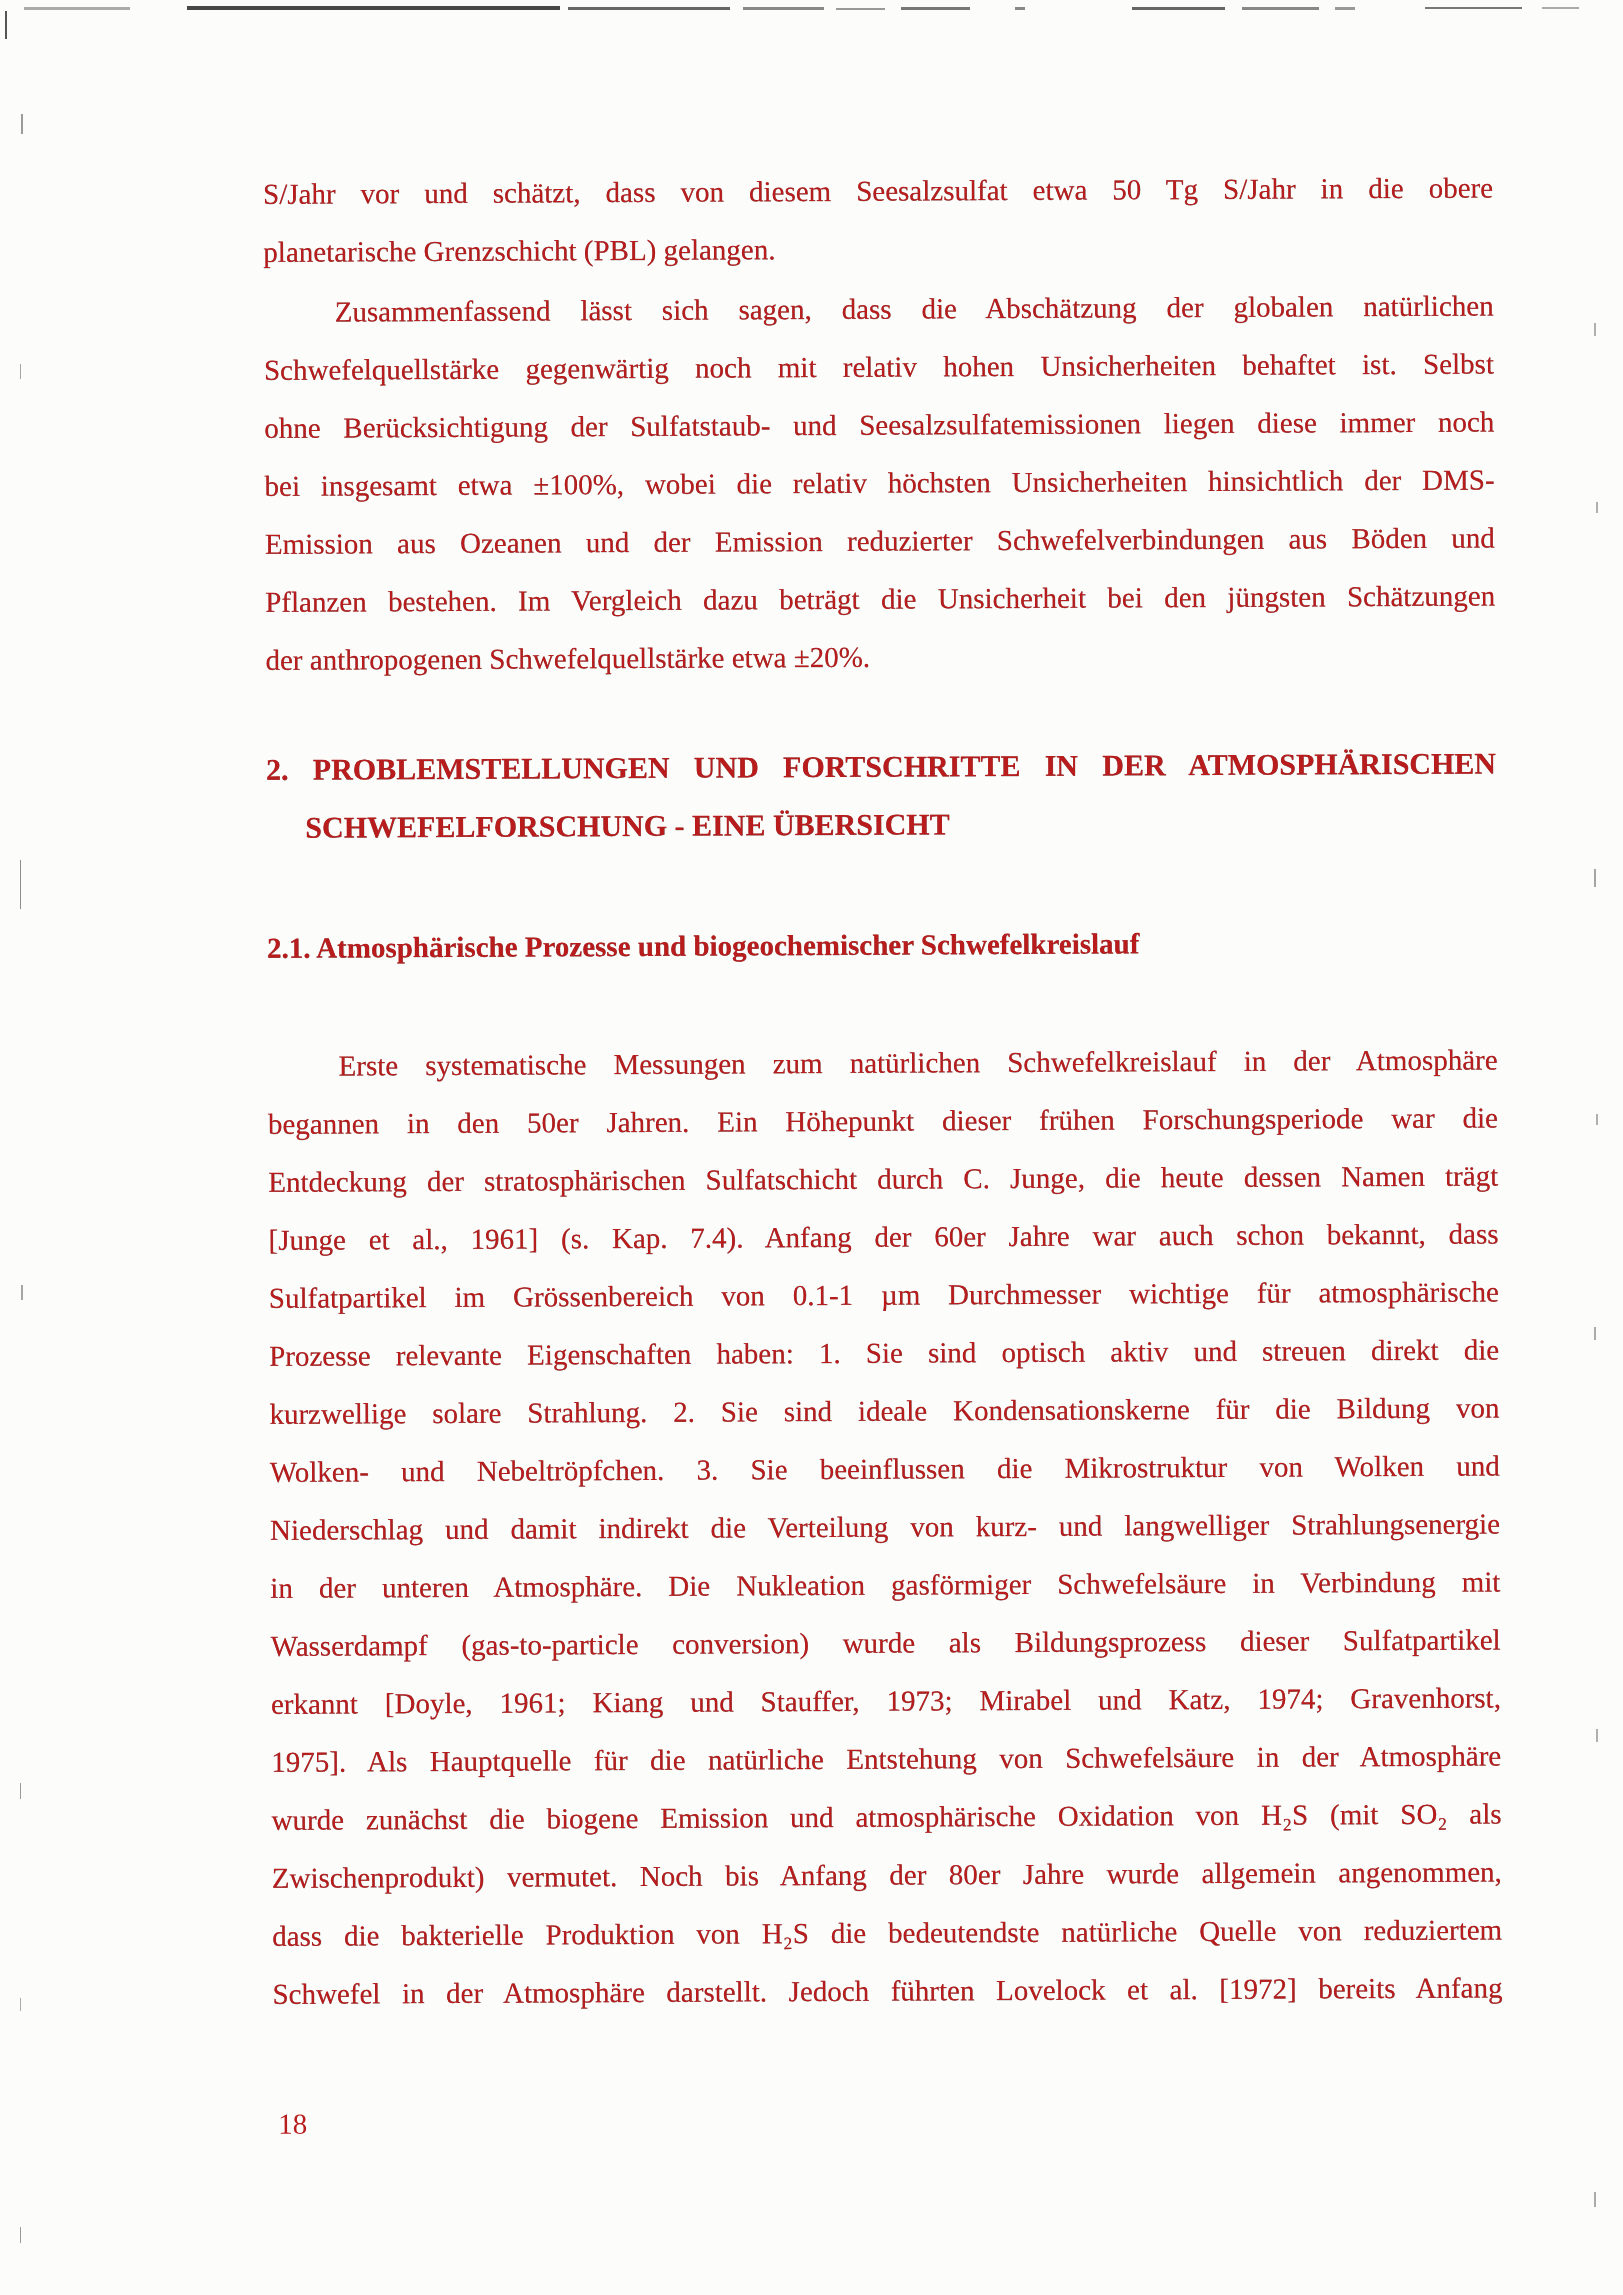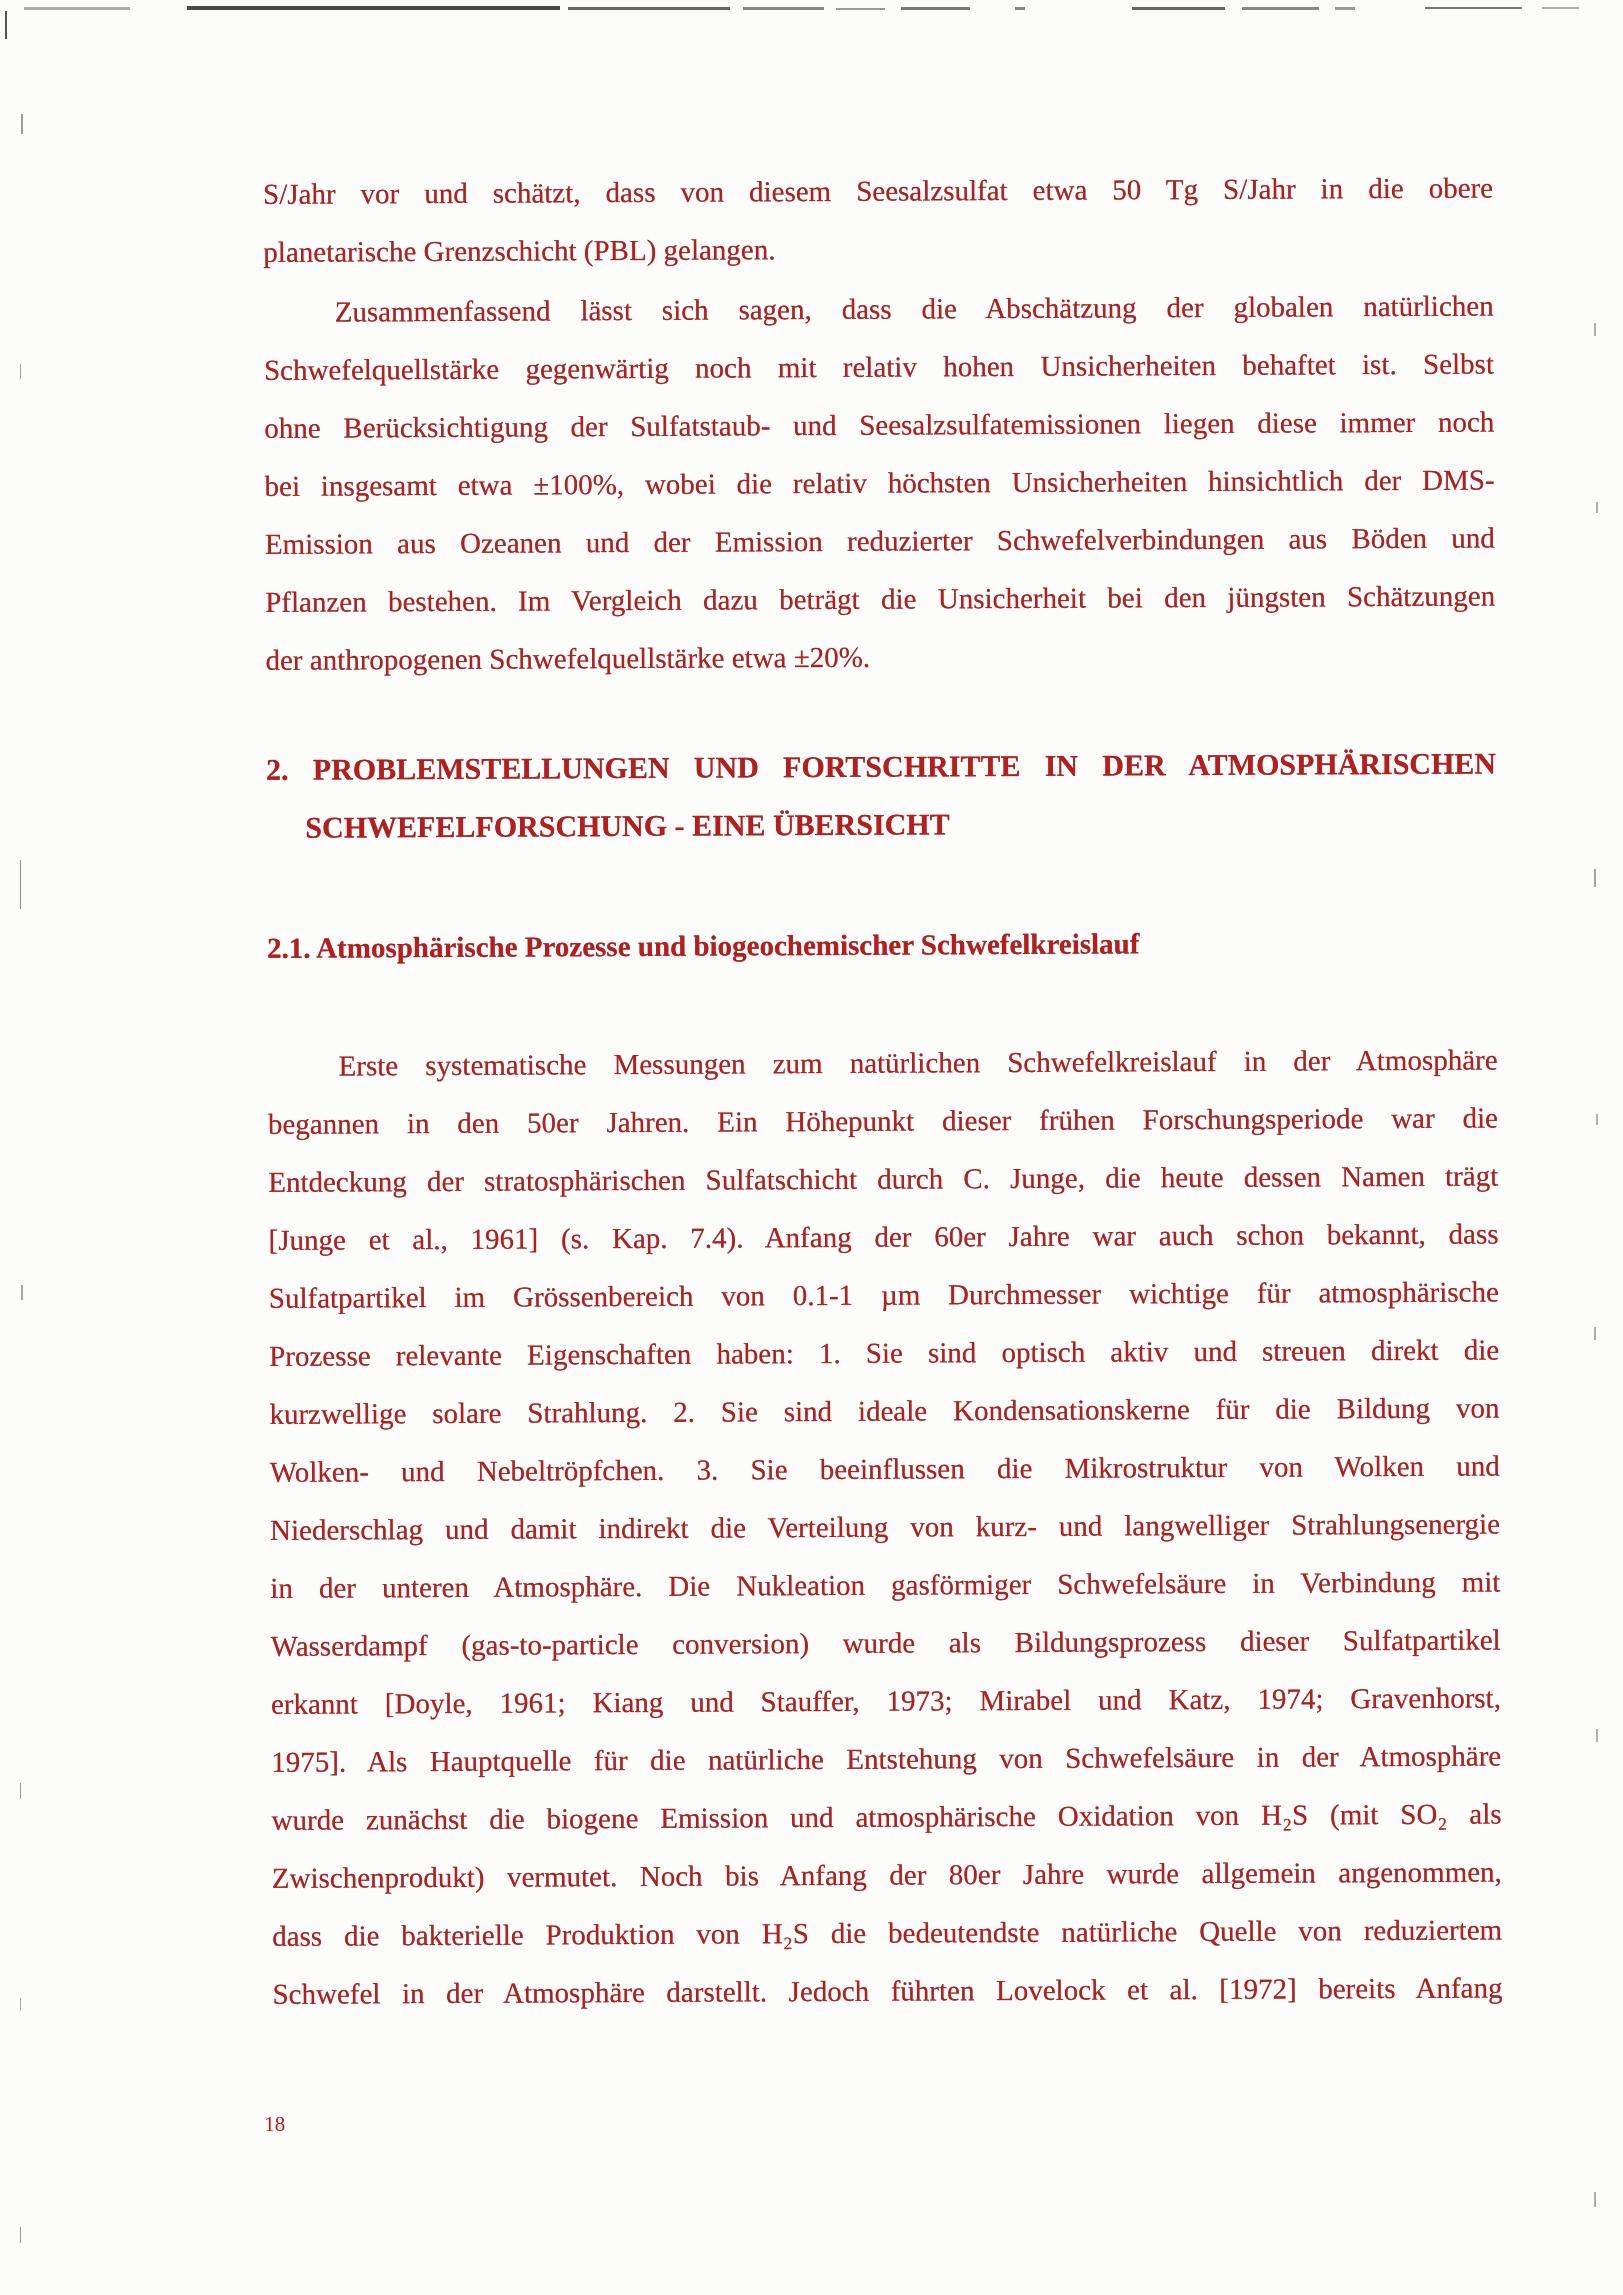--- a/index.html
+++ b/index.html
@@ -16,21 +16,21 @@
     position:absolute; left:268px; width:1230px;
     font-size:29px; line-height:58px;
     text-shadow:0.2px 0.2px 0 rgba(22,19,16,0.55);
   }
   .ln { text-align:justify; text-align-last:justify; }
   .ln.last { text-align:left; text-align-last:left; }
   .ln.ind { text-indent:71px; }
   .hd { font-weight:bold; font-size:30px; }
   .hd .hang { padding-left:39px; }
   .sub { font-weight:bold; }
-  .pagenum { position:absolute; left:259px; top:2092px; font-size:21px; line-height:58px; }
+  .pagenum { position:absolute; left:273px; top:2092px; font-size:29px; line-height:58px; }
   .art { position:absolute; }
   
   .a1  { left:24px;   top:7.3px;  width:106px; height:2.4px; background:#aaa; }
   .a2  { left:187px;  top:5.7px;  width:373px; height:4px; background:#474747; }
   .a3  { left:568px;  top:6.5px;  width:162px; height:3.2px; background:#666; }
   .a4  { left:743px;  top:7.3px;  width:81px; height:2.4px; background:#888; }
   .a5  { left:836px; top:8px; width:49px;  height:1.6px; background:#999; }
   .a6  { left:901px; top:7.3px;  width:69px;  height:2.4px; background:#777; }
   .a7  { left:1015px; top:7.3px;  width:9.7px;  height:2.4px; background:#888; }
   .a8  { left:1132px; top:6.5px;  width:93px; height:3.2px; background:#666; }

